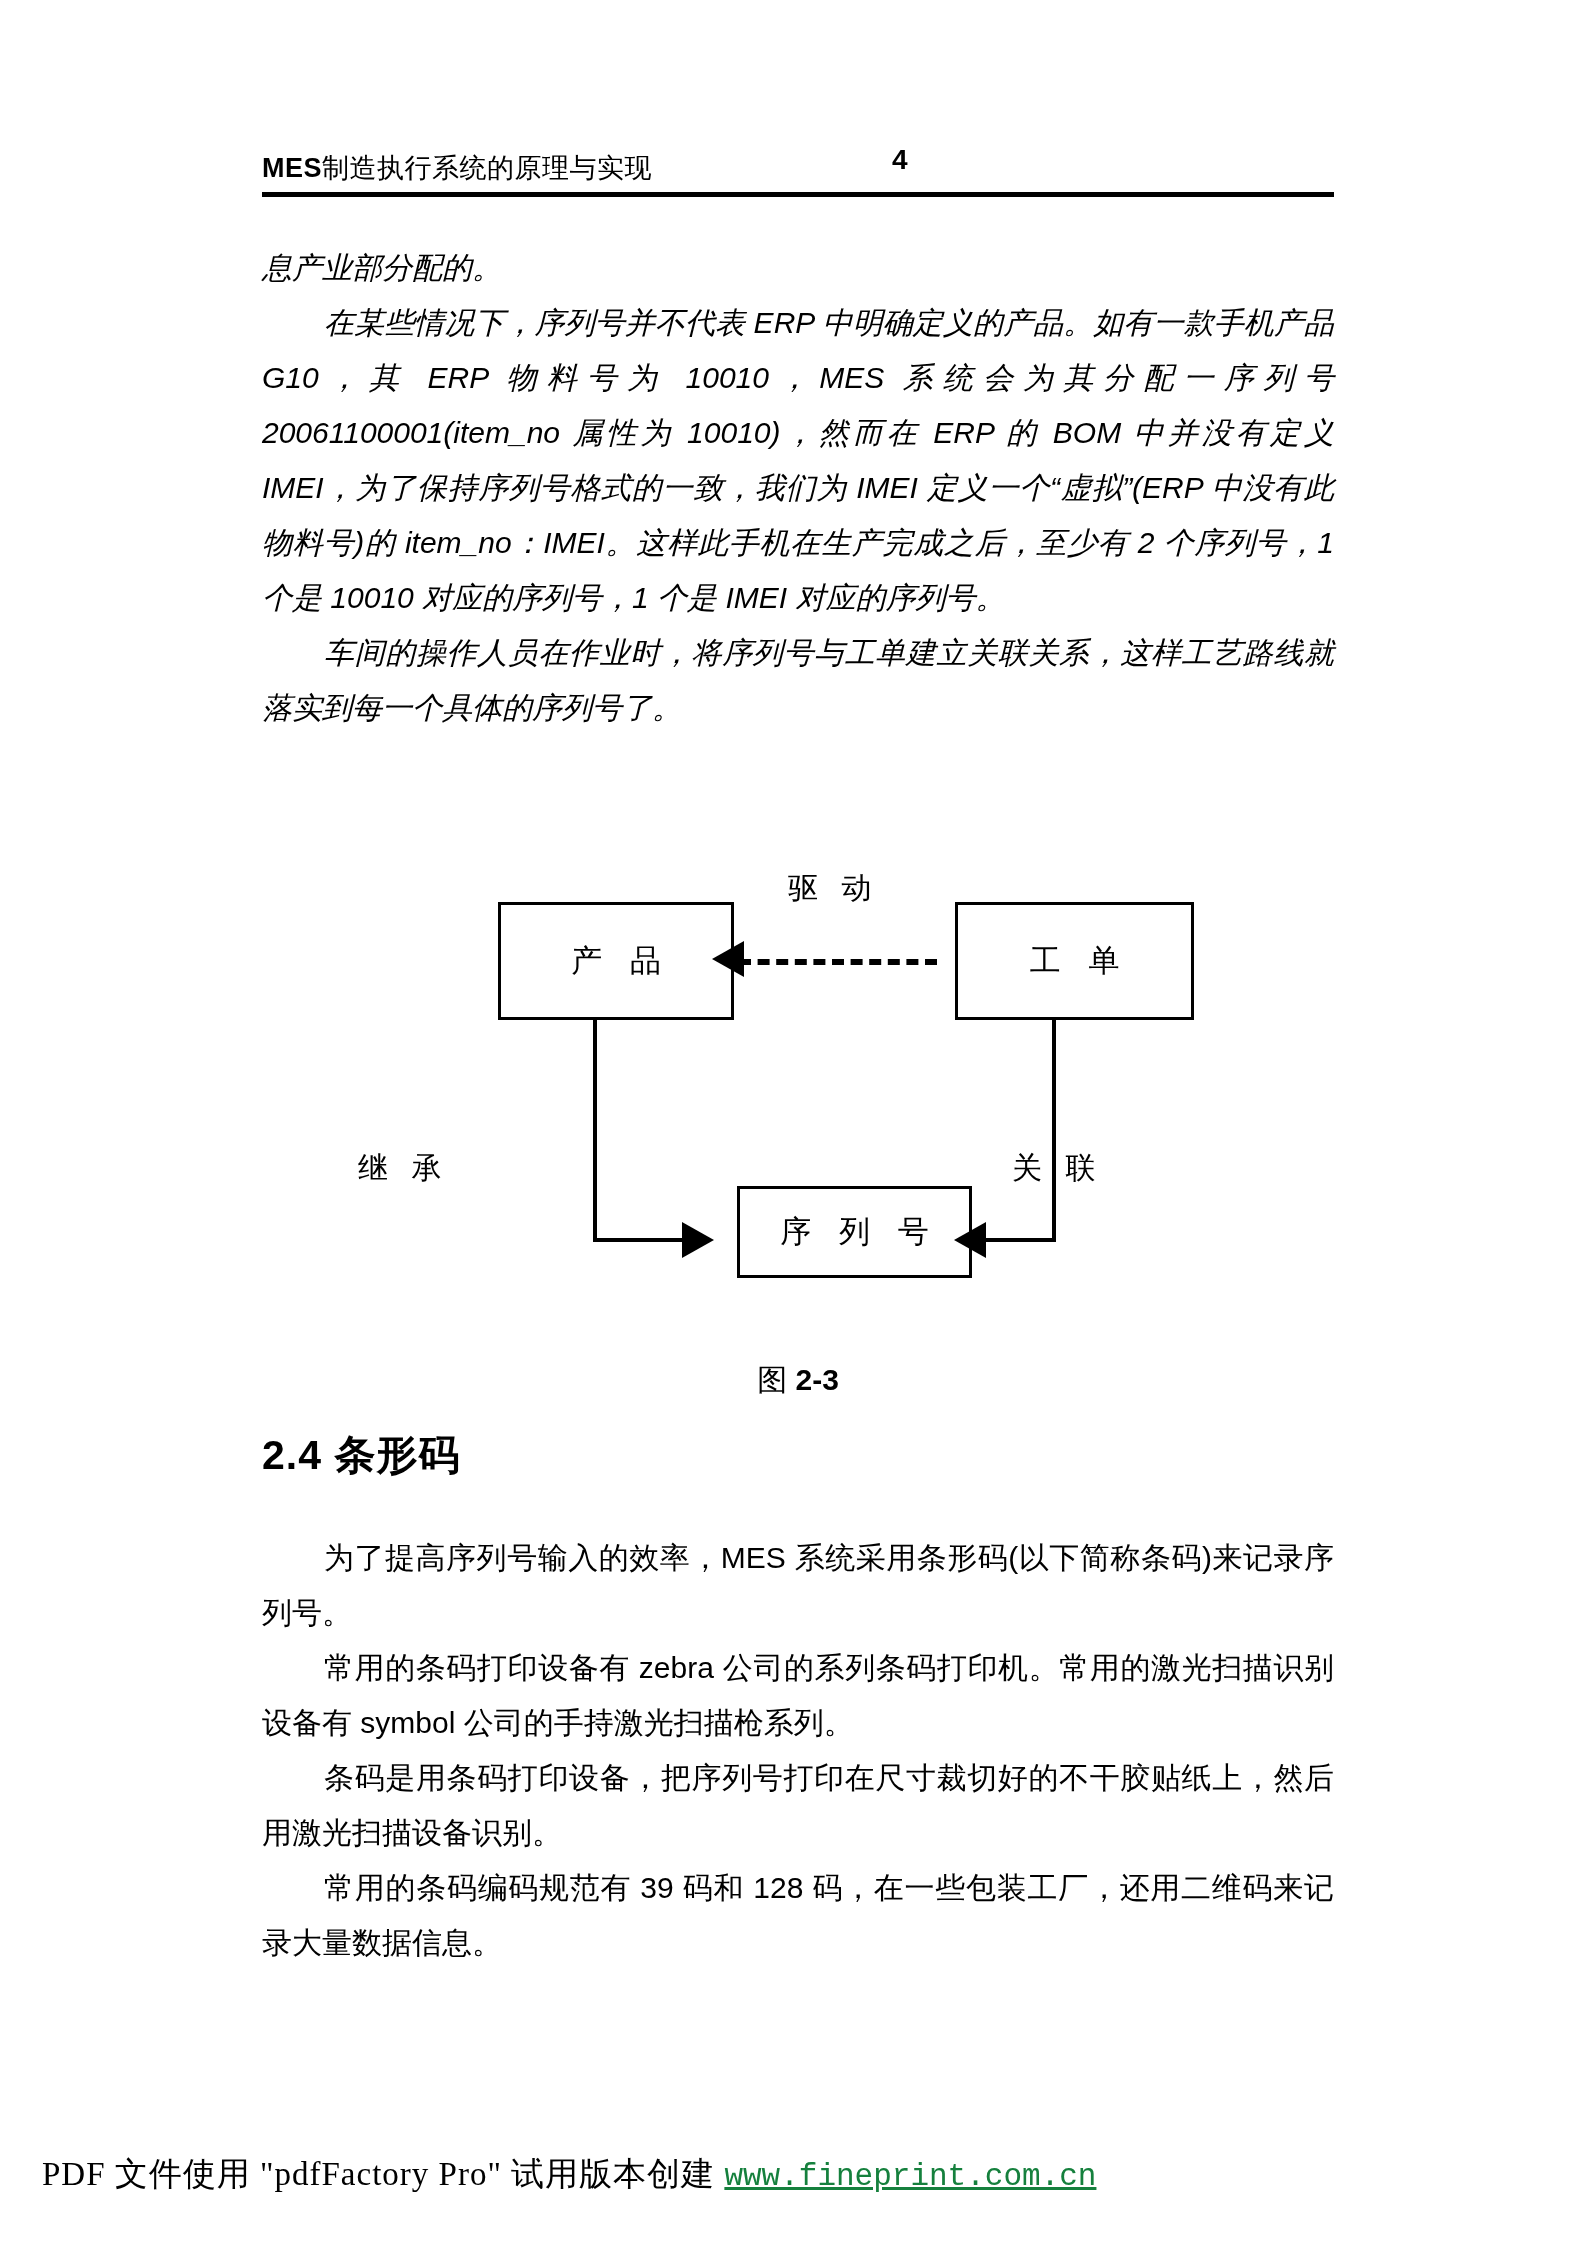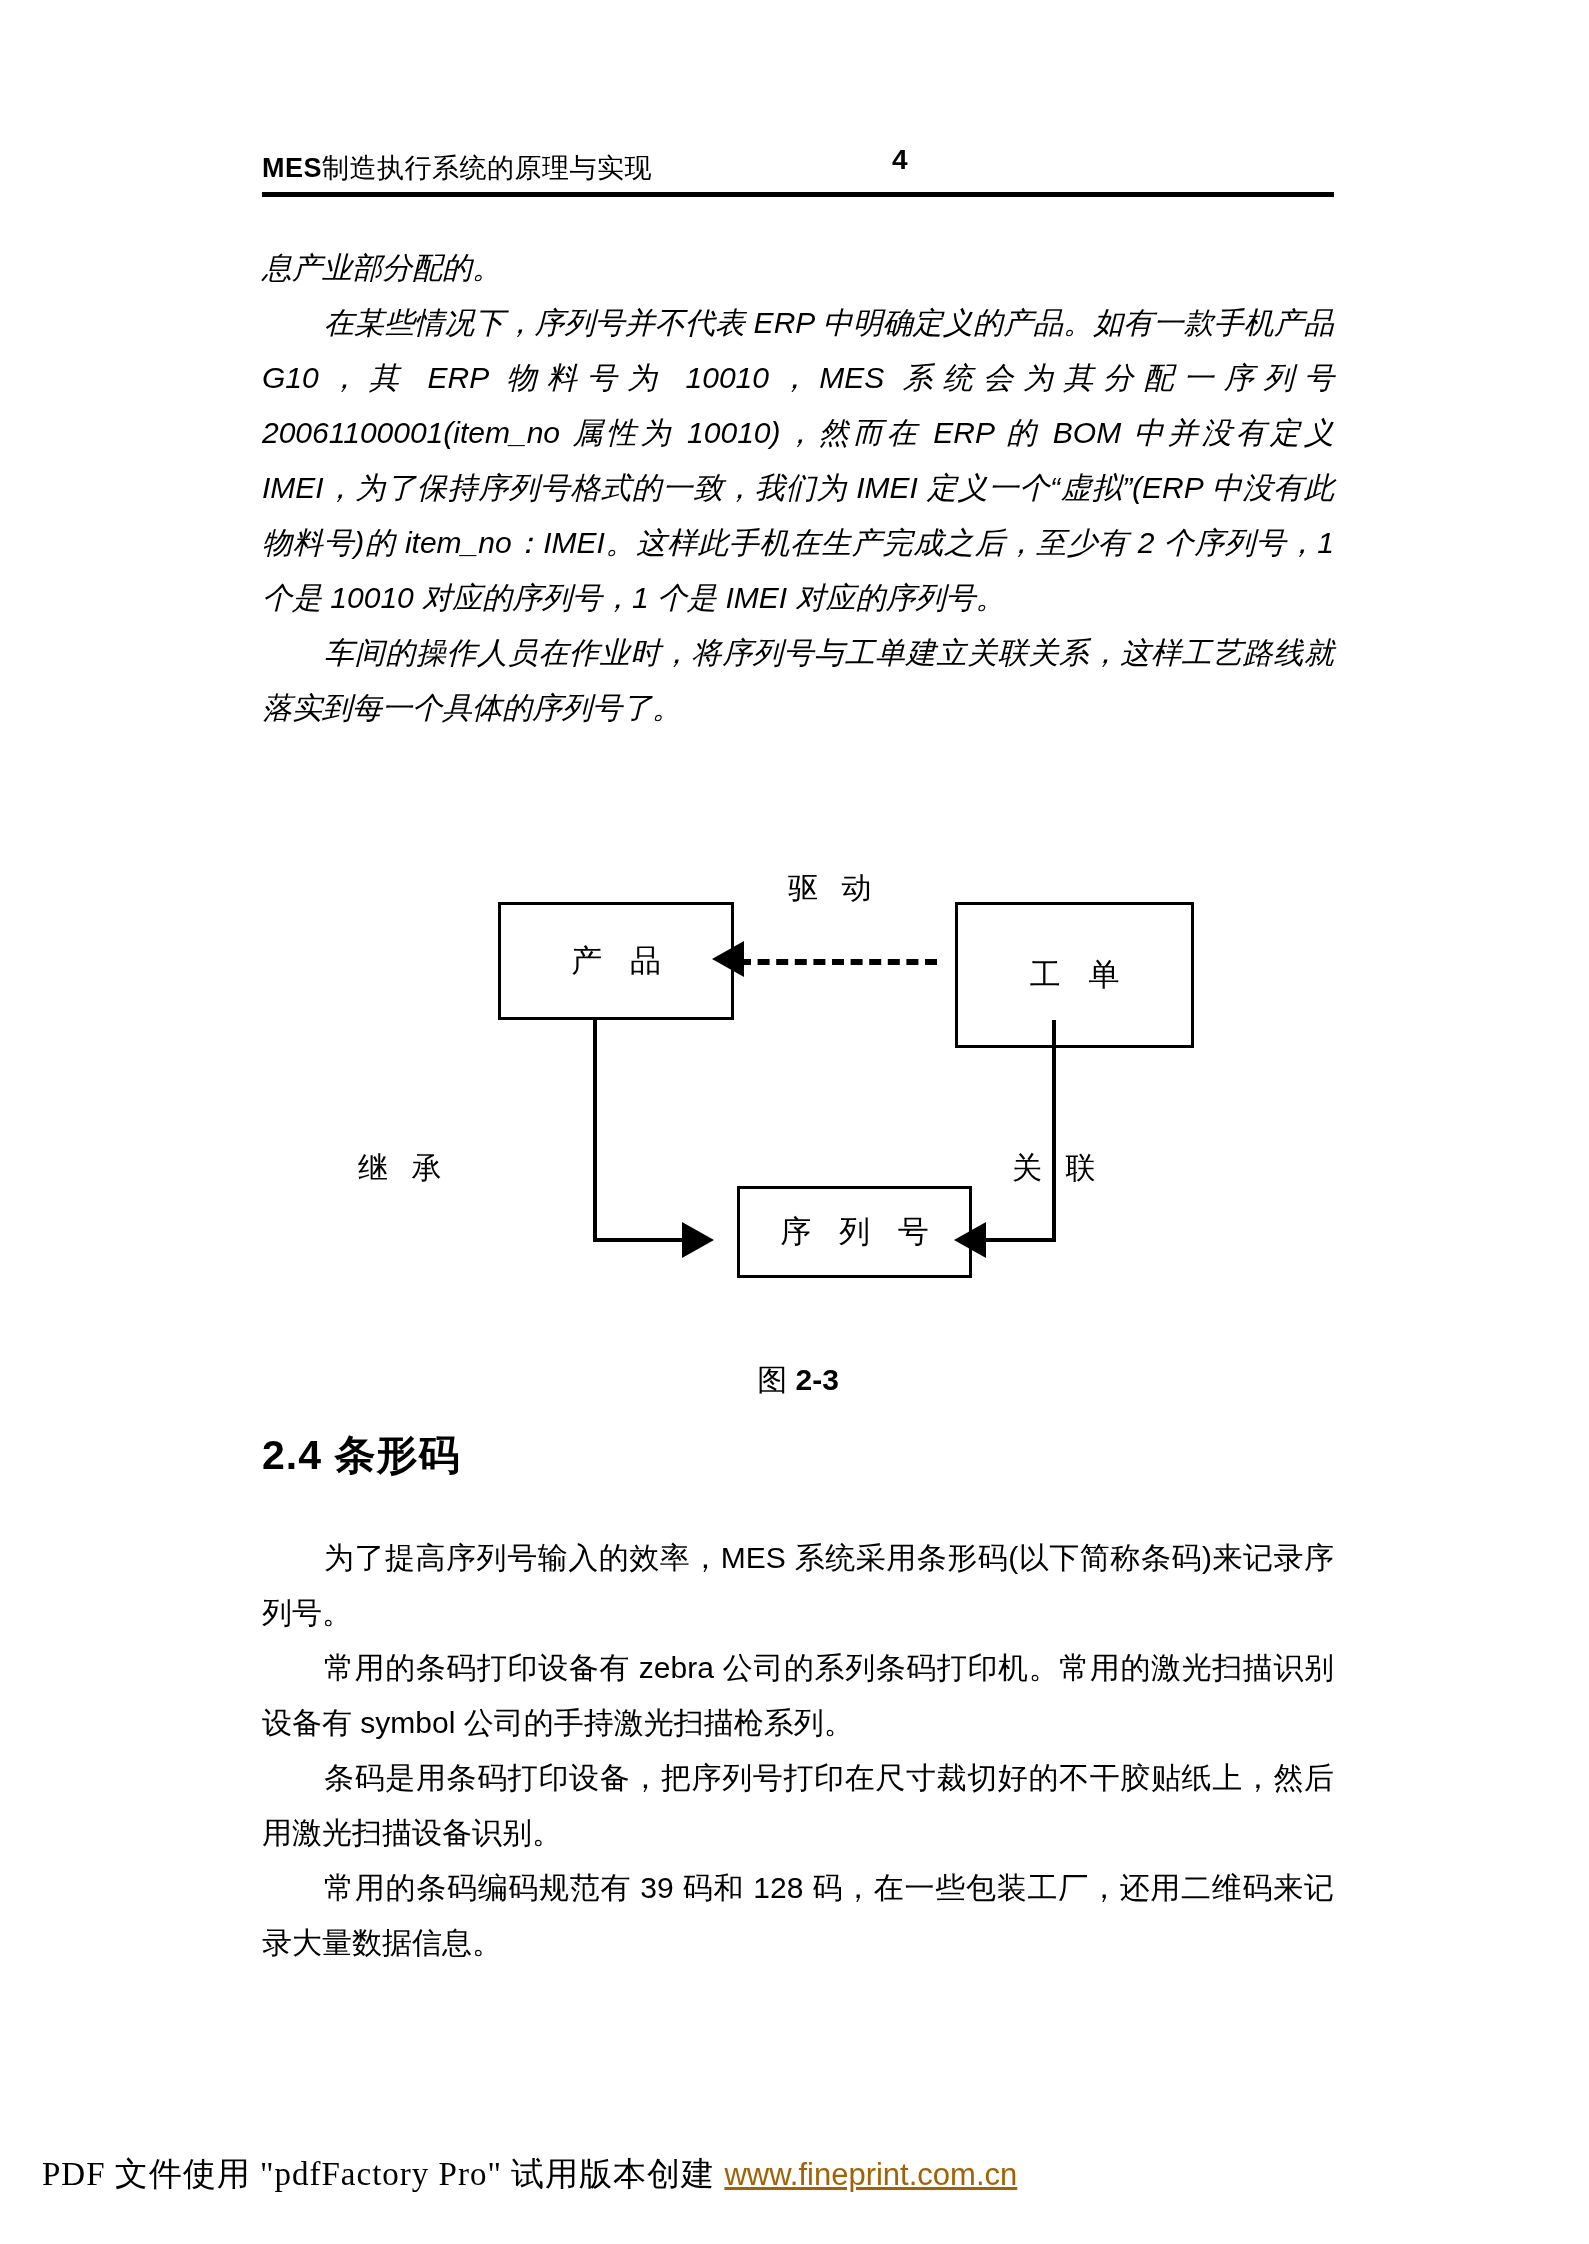--- a/index.html
+++ b/index.html
@@ -91,21 +91,21 @@
     justify-content: center;
     margin-left: 20px;
   }
   .fig-box span {
     font-family: "Liberation Serif", "DejaVu Serif", serif;
     font-size: 31px;
     letter-spacing: 10px;
     text-indent: 10px;
   }
   .box-product { left: 216px;  top: 22px;  width: 236px; height: 118px; }
-  .box-order   { left: 673px;  top: 22px;  width: 239px; height: 146px; }
+  .box-order   { left: 673px;  top: 22px;  width: 239px; height: 118px; }
   .box-serial  { left: 455px;  top: 306px; width: 235px; height: 92px; }
 
   .fig-label {
     position: absolute;
     font-family: "Liberation Serif", "DejaVu Serif", serif;
     font-size: 30px;
     letter-spacing: 8px;
     white-space: nowrap;
   }
   .label-drive { left: 526px; top: -12px; }
@@ -218,23 +218,23 @@
     position: absolute;
     left: 42px;
     top: 2152px;
     width: 1500px;
     font-family: "Liberation Serif", "DejaVu Serif", serif;
     font-size: 33px;
     white-space: nowrap;
   }
   .footer-text { letter-spacing: 1px; }
   .footer-link {
-    color: #a16207;
+    color: #15803d;
     text-decoration: underline;
-    font-family: Liberation Sans, sans-serif;
+    font-family: Liberation Mono, monospace;
     font-size: 31px;
     letter-spacing: 0px;
   }
 </style>
 </head>
 <body>
 
 <div class="page">
 
   <div class="header">

